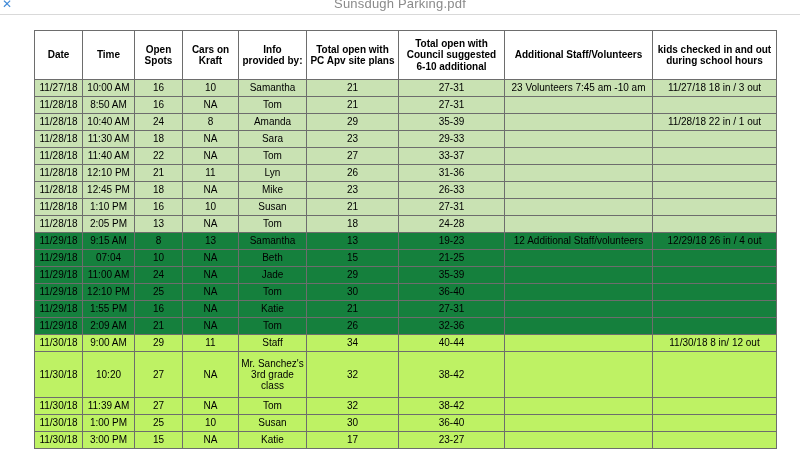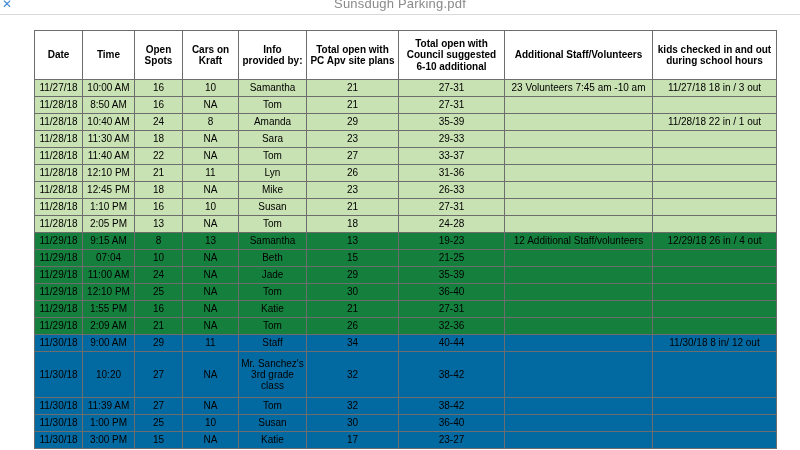--- a/index.html
+++ b/index.html
@@ -74,21 +74,21 @@
     height: 46px;
     background: #ffffff;
     line-height: 1.15;
   }
   tr.r { height: 17px; }
   tr.tall { height: 46px; }
 
   
   .green  td { background: #c9e2b3; }
   .pink   td { background: #15803d; }
-  .yellow td { background: #0369a1; }
+  .yellow td { background: #bef264; }
 
   
   col.c-date  { width: 48px; }
   col.c-time  { width: 52px; }
   col.c-open  { width: 48px; }
   col.c-cars  { width: 56px; }
   col.c-info  { width: 68px; }
   col.c-pc    { width: 92px; }
   col.c-coun  { width: 106px; }
   col.c-staff { width: 148px; }

